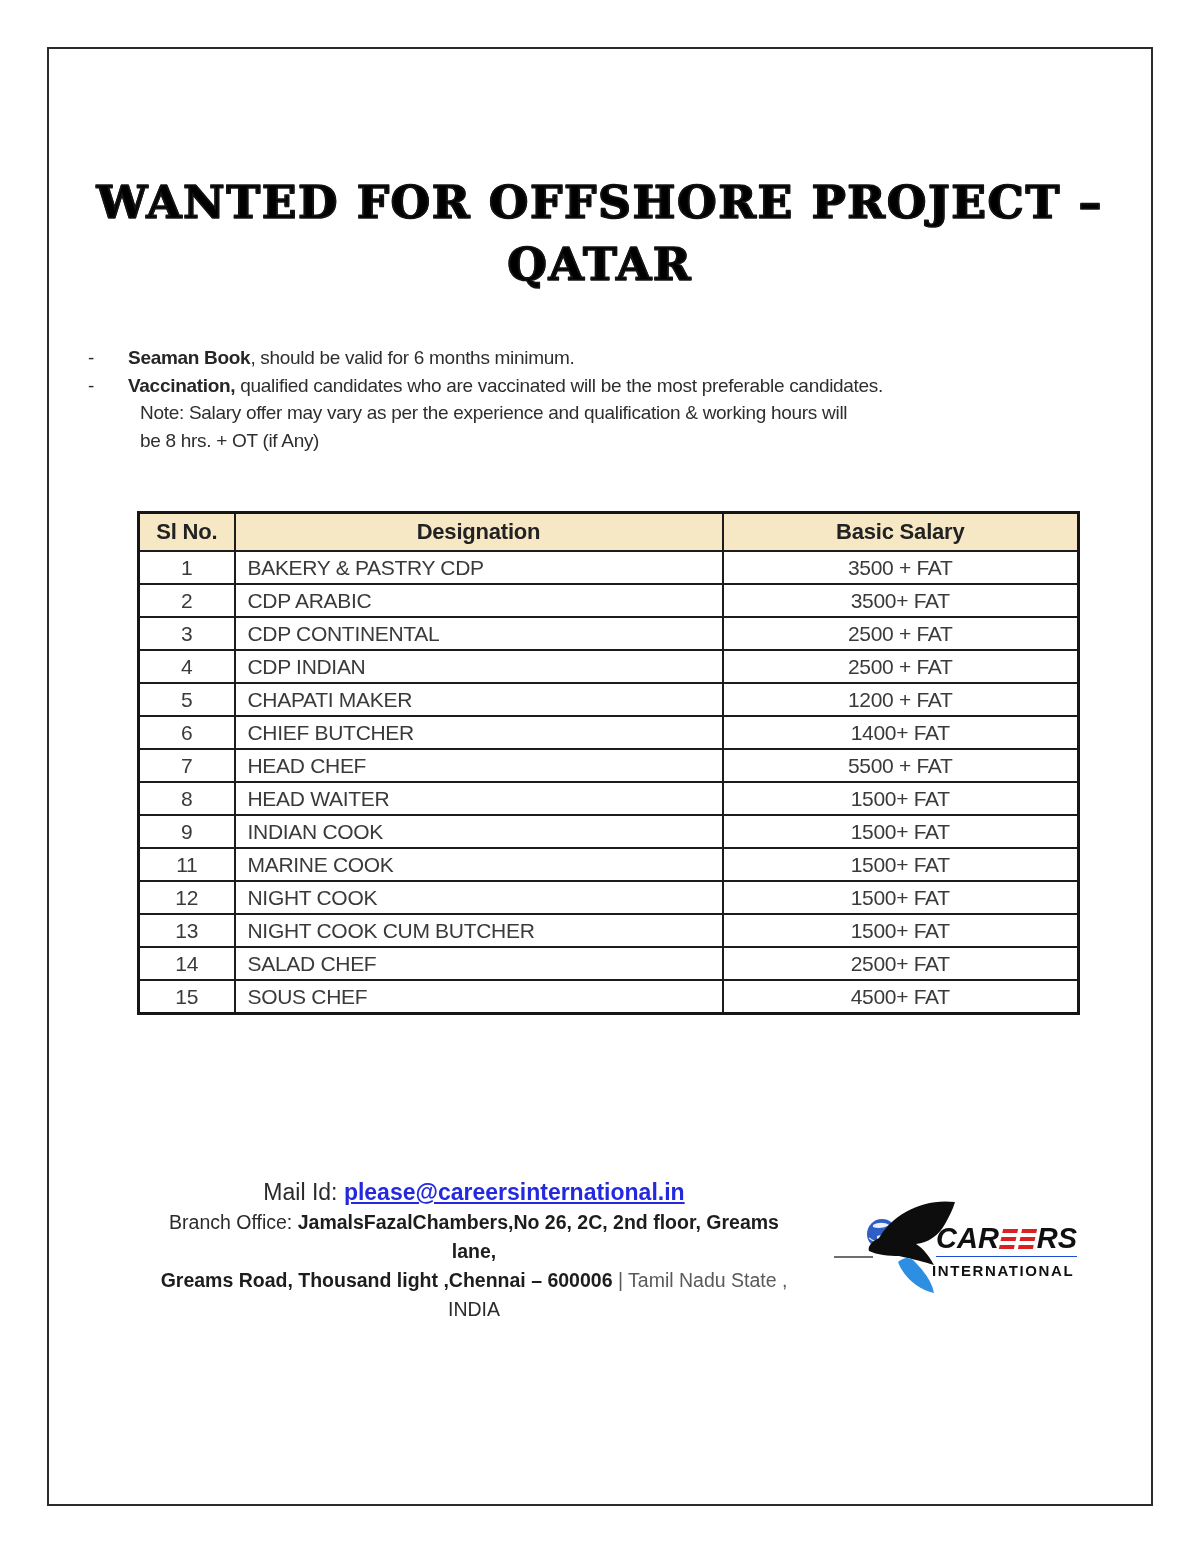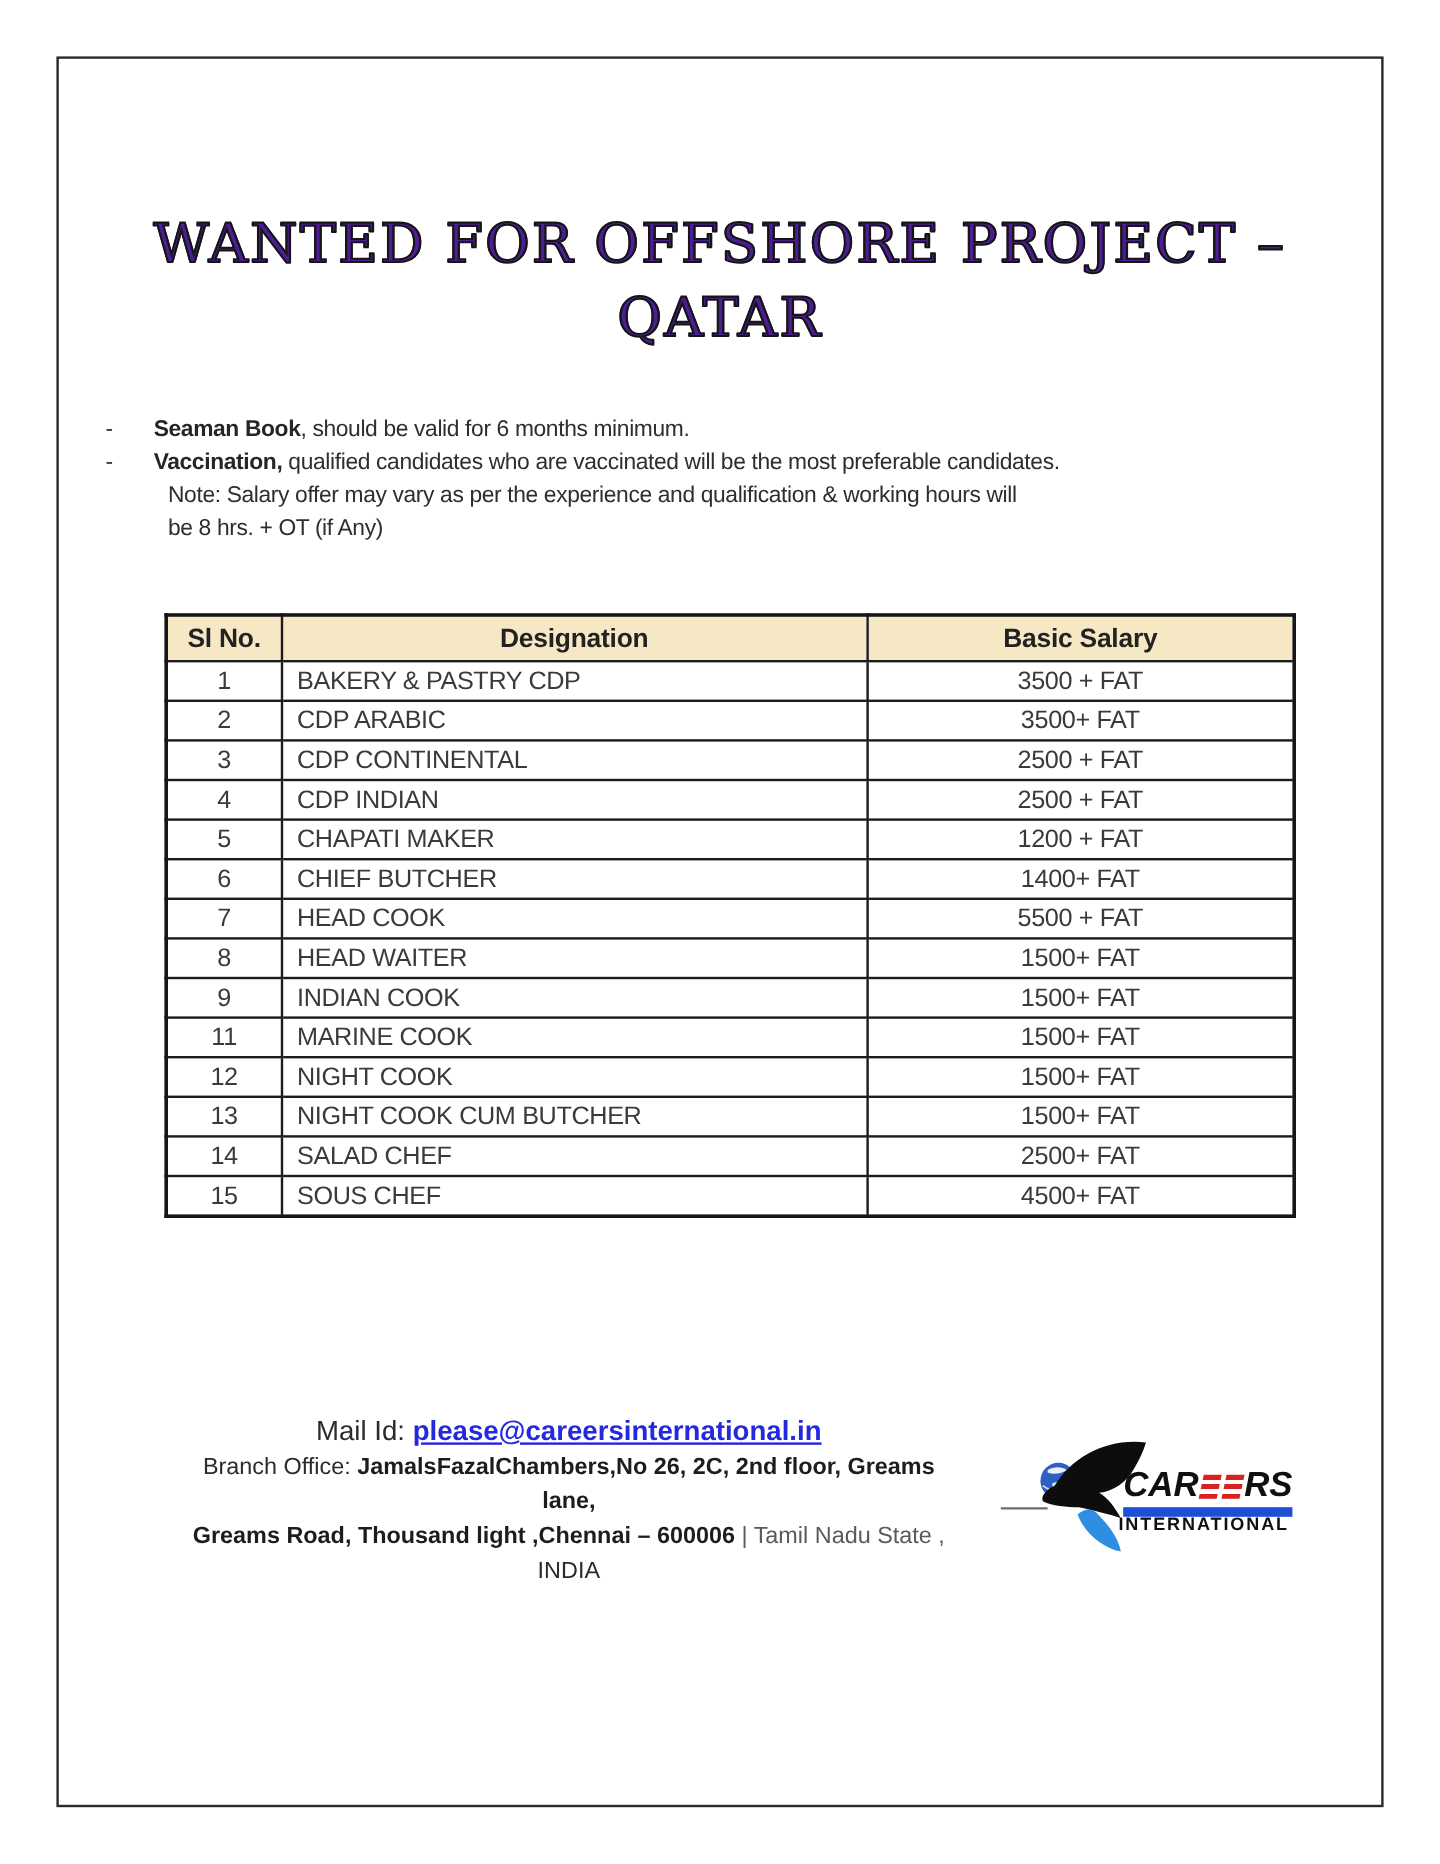--- a/index.html
+++ b/index.html
@@ -3,22 +3,22 @@
 <meta charset="utf-8">
 <style>
   html,body{margin:0;padding:0;width:1200px;height:1553px;background:#ffffff;overflow:hidden;
     font-family:"Liberation Sans","DejaVu Sans",sans-serif;}
   .sheet{position:relative;width:1200px;height:1553px;background:#fff;}
   .page-border{position:absolute;left:47px;top:47px;width:1102px;height:1455px;
     border:2px solid #2b2b2b;}
 
   
   .title{position:absolute;top:142px;left:0;width:1200px;text-align:center;
-    font-family:"DejaVu Serif","Liberation Serif",serif;font-weight:normal;
-    font-size:45px;line-height:62px;color:#4c1d95;letter-spacing:2px;
+    font-family:"DejaVu Serif","Liberation Serif",serif;font-weight:bold;
+    font-size:45px;line-height:62px;color:#000000;letter-spacing:2px;
     -webkit-text-stroke:1.7px #151515;
     text-shadow:1px 0 0 #151515,-1px 0 0 #151515;}
 
   
   .reqs{position:absolute;left:75px;top:344px;width:1010px;font-size:19px;
     line-height:27.5px;color:#2e2e2e;letter-spacing:-0.3px;}
   .reqs p{margin:0;}
   .dash{display:inline-block;margin-left:13px;}
   .tab{display:inline-block;width:34px;}
   .reqs b{color:#262626;}
@@ -44,21 +44,21 @@
   .mail-link{color:#2429DE;font-weight:bold;text-decoration:underline;cursor:pointer;}
   .addr-line{font-size:19.5px;line-height:29px;color:#2b2b2b;}
   .addr-bold{font-weight:bold;color:#1d1d1d;}
   .addr-gray{color:#5a5a5a;}
 
   
   .logo{position:absolute;left:833px;top:1198px;width:262px;height:96px;}
   .logo svg{position:absolute;left:0;top:0;}
   .brand-row{position:absolute;left:103px;top:26px;display:flex;align-items:center;
     font-size:29px;font-weight:bold;font-style:italic;color:#101010;
-    border-bottom:8px solid #1d4ed8;padding-bottom:3px;line-height:29px;}
+    border-bottom:1px solid #1d4ed8;padding-bottom:3px;line-height:29px;}
   .ebars{display:inline-block;width:15px;height:20px;margin:0 2px;transform:skewX(-12deg);
     background:linear-gradient(#D92121 0 4px,rgba(0,0,0,0) 4px 8px,#D92121 8px 12px,
       rgba(0,0,0,0) 12px 16px,#D92121 16px 20px);}
   .brand-sub{position:absolute;left:99px;top:64px;font-size:15px;font-weight:bold;
     letter-spacing:1.6px;color:#101010;}
 </style>
 </head>
 <body>
 
 <div class="sheet">
@@ -114,21 +114,21 @@
           <td>CHAPATI MAKER</td>
           <td>1200 + FAT</td>
         </tr>
         <tr>
           <td>6</td>
           <td>CHIEF BUTCHER</td>
           <td>1400+ FAT</td>
         </tr>
         <tr>
           <td>7</td>
-          <td>HEAD COOK</td>
+          <td>HEAD CHEF</td>
           <td>5500 + FAT</td>
         </tr>
         <tr>
           <td>8</td>
           <td>HEAD WAITER</td>
           <td>1500+ FAT</td>
         </tr>
         <tr>
           <td>9</td>
           <td>INDIAN COOK</td>

